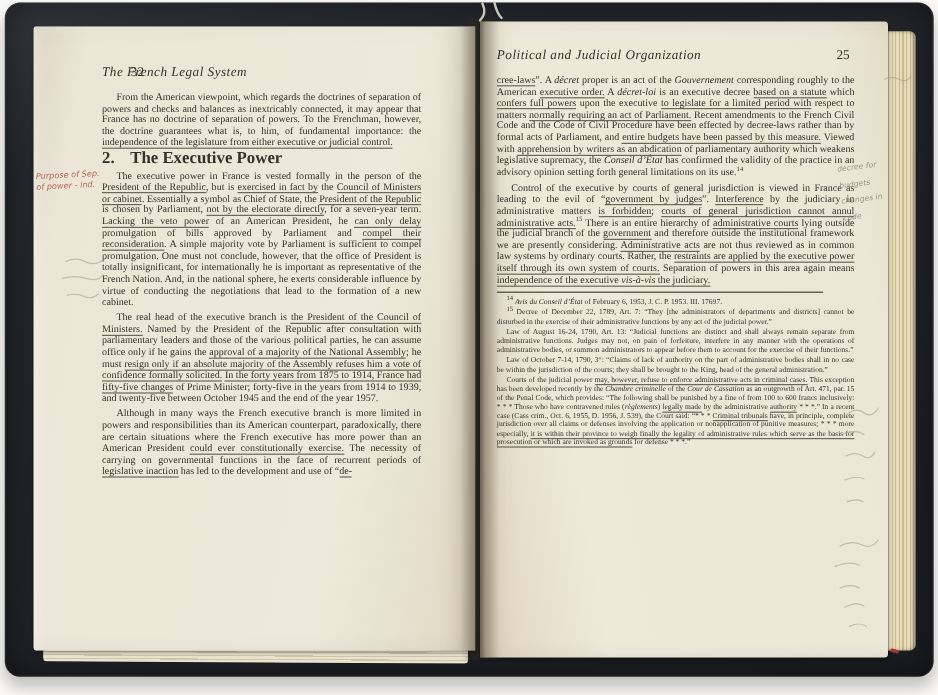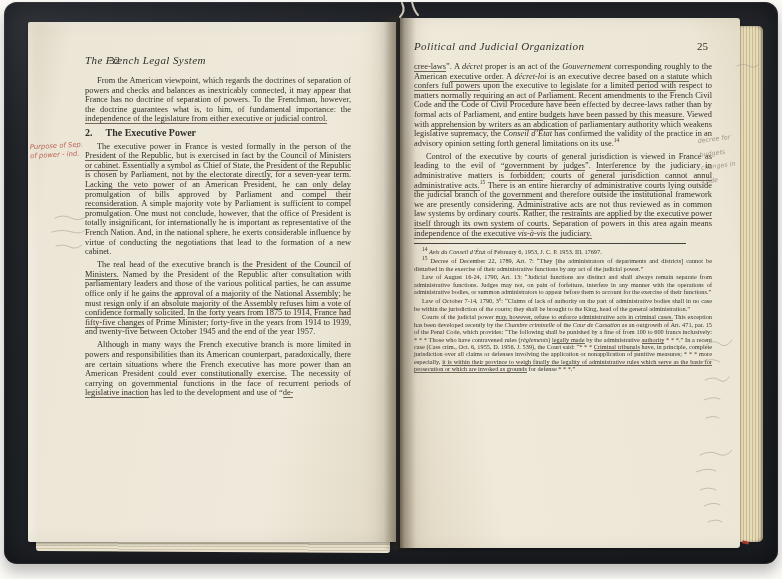--- a/index.html
+++ b/index.html
@@ -35,21 +35,21 @@
   .textcol-right{left:14px; top:24px; width:298px;}
   .runhead{position:relative; height:12px; margin-bottom:8px; font-size:11px;}
   .runtitle{display:block; text-align:left; font-style:italic; letter-spacing:.4px;}
   .pagenum{position:absolute; top:0;}
   .pagenum-left{left:24px;}
   .pagenum-right{right:4px;}
   .para{margin:0 0 3.5px; text-indent:12px;}
   .cont{text-indent:0;}
   .u{border-bottom:1px solid var(--pencil-underline); }
   sup{font-size:5.5px; line-height:0;}
-  .section-heading{margin:4px 0 4px; font-weight:bold; font-size:10px;}
+  .section-heading{margin:4px 0 4px; font-weight:bold; font-size:14px;}
   .section-heading .sh-title{margin-left:13px;}
   .fn-rule{width:272px; border-top:1px solid #46413a; margin:5px 0 4px;}
   .footnotes{font-size:6.3px; line-height:7.4px;}
   .footnote{margin:0 0 1.5px; text-indent:8px; text-align:justify;}
   .note-red{position:absolute; left:30px; top:141px; width:86px; color:var(--red-ink);
     font-family:"DejaVu Sans",sans-serif; font-style:italic; font-size:6.8px; line-height:9px;
     transform:rotate(-3deg); opacity:.85;}
   .note-pencil{position:absolute; left:700px; top:131px; width:64px; color:var(--pencil);
     font-family:"DejaVu Sans",sans-serif; font-style:italic; font-size:6.4px; line-height:13.5px;
     transform:rotate(-7deg); opacity:.8;}

